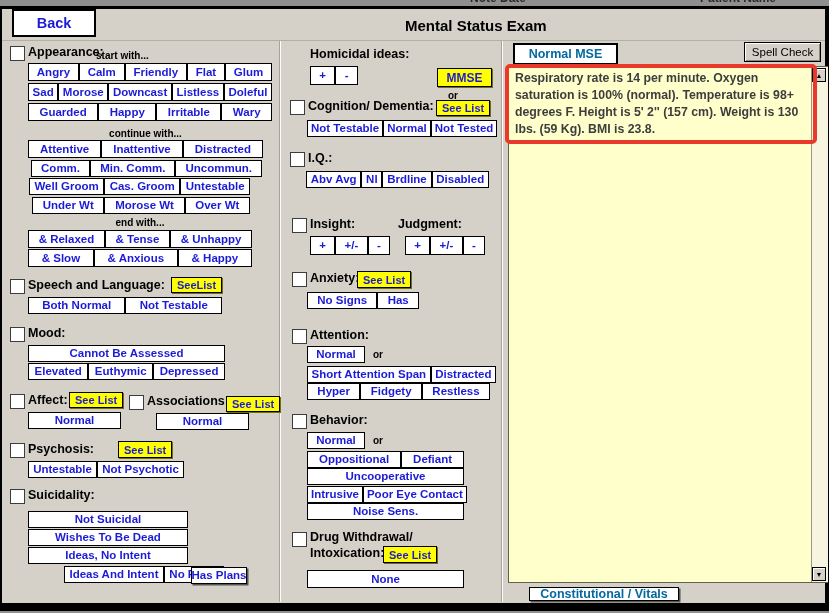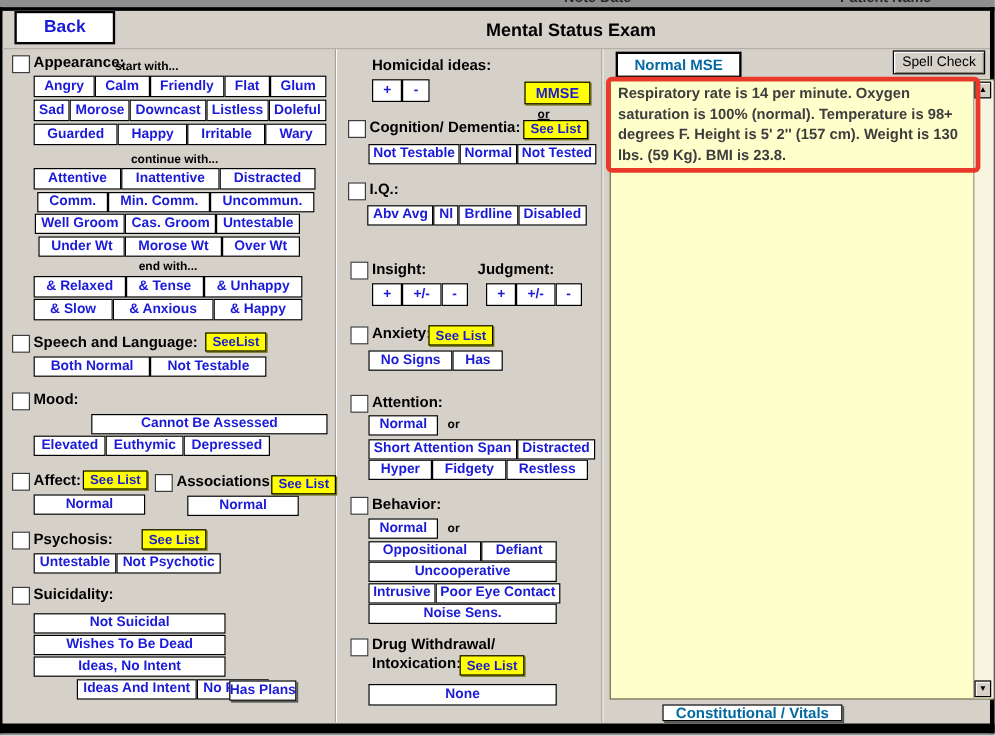--- a/index.html
+++ b/index.html
@@ -123,21 +123,21 @@
   <div class="abs chk" style="left:10px;top:279px;"></div>
   <div class="abs lbl" style="left:28px;top:278px;">Speech and Language:</div>
   <div class="ybtn" style="left:171px;top:277px;height:16px;">SeeList</div>
   <div class="abs row" style="left:28px;top:297px;width:194px;height:17px;">
       <div class="btn">Both Normal</div>
       <div class="btn">Not Testable</div>
     </div>
 
   <div class="abs chk" style="left:10px;top:327px;"></div>
   <div class="abs lbl" style="left:28px;top:326px;">Mood:</div>
-  <div class="btn single" style="left:28px;top:345px;width:197px;height:17px;margin-left:48px;">Cannot Be Assessed</div>
+  <div class="btn single" style="left:28px;top:345px;width:197px;height:17px;">Cannot Be Assessed</div>
   <div class="abs row" style="left:28px;top:363px;width:197px;height:17px;">
       <div class="btn">Elevated</div>
       <div class="btn">Euthymic</div>
       <div class="btn">Depressed</div>
     </div>
 
   <div class="abs chk" style="left:10px;top:394px;"></div>
   <div class="abs lbl" style="left:28px;top:393px;">Affect:</div>
   <div class="ybtn" style="left:69px;top:392px;height:16px;">See List</div>
   <div class="abs chk" style="left:129px;top:395px;"></div>
@@ -254,15 +254,15 @@
 
   <div class="abs notearea" style="left:508px;top:66px;width:320px;height:517px;"></div>
   <div class="abs notetext" style="left:515px;top:70px;width:292px;">Respiratory rate is 14 per minute.  Oxygen saturation is 100% (normal). Temperature is 98+ degrees F.  Height is 5' 2'' (157 cm).   Weight is 130 lbs. (59 Kg).  BMI is 23.8.</div>
 
   <div class="abs sbtrack" style="left:811px;top:67px;width:16px;height:515px;"></div>
   <div class="abs sbbtn" style="left:812px;top:68px;width:14px;height:14px;">▲</div>
   <div class="abs sbbtn" style="left:812px;top:567px;width:14px;height:14px;">▼</div>
 
   <div class="abs redbox" style="left:505px;top:64px;width:304px;height:72px;"></div>
 
-  <div class="abs whitebtn shadow3d" style="left:552px;top:587px;width:150px;height:14px;">Constitutional / Vitals</div>
+  <div class="abs whitebtn shadow3d" style="left:529px;top:587px;width:150px;height:14px;">Constitutional / Vitals</div>
 
 </div>
 
 </body></html>

